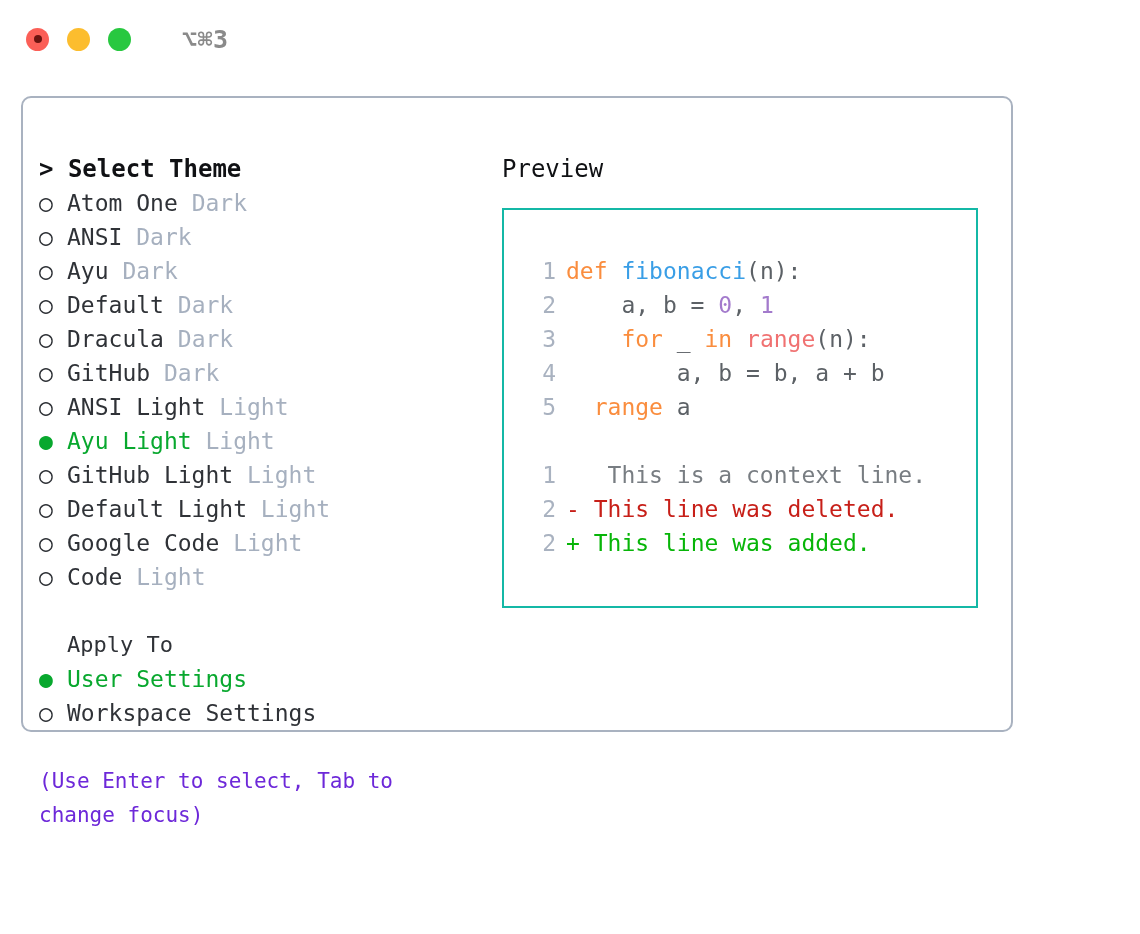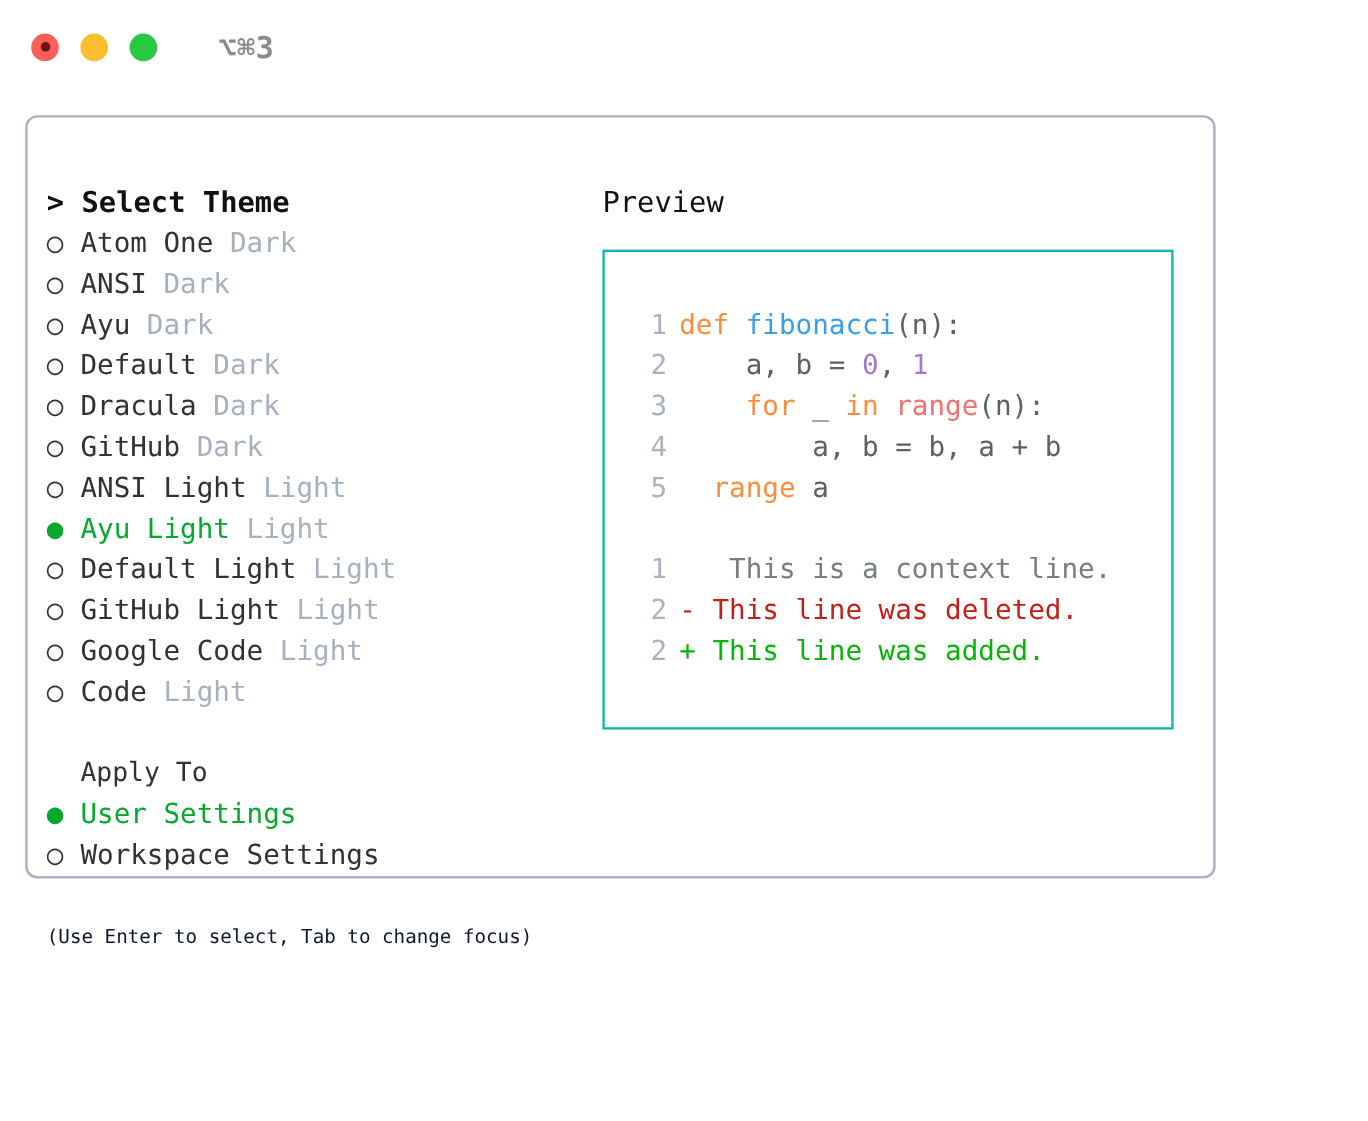--- a/index.html
+++ b/index.html
@@ -129,23 +129,23 @@
   .apply-head {
     font-size: 22px;
     line-height: 34px;
     color: #2f3237;
     white-space: pre;
     padding-left: 28px;
   }
 
   .hint {
     margin-top: 34px;
-    font-size: 16px;
-    line-height: 34px;
-    color: #0f172a;
+    font-size: 21px;
+    line-height: 34px;
+    color: #6d28d9;
     width: 420px;
   }
 
   
   .right-col {
     position: absolute;
     left: 479px;
     top: 54px;
     width: 500px;
   }
@@ -208,22 +208,22 @@
         <div class="section-head">&gt; Select Theme</div>
         <div id="theme-list">
             <div class="opt-row"><span class="marker">○</span><span class="opt-name">Atom One</span><span class="opt-kind"> Dark</span></div>
             <div class="opt-row"><span class="marker">○</span><span class="opt-name">ANSI</span><span class="opt-kind"> Dark</span></div>
             <div class="opt-row"><span class="marker">○</span><span class="opt-name">Ayu</span><span class="opt-kind"> Dark</span></div>
             <div class="opt-row"><span class="marker">○</span><span class="opt-name">Default</span><span class="opt-kind"> Dark</span></div>
             <div class="opt-row"><span class="marker">○</span><span class="opt-name">Dracula</span><span class="opt-kind"> Dark</span></div>
             <div class="opt-row"><span class="marker">○</span><span class="opt-name">GitHub</span><span class="opt-kind"> Dark</span></div>
             <div class="opt-row"><span class="marker">○</span><span class="opt-name">ANSI Light</span><span class="opt-kind"> Light</span></div>
             <div class="opt-row selected"><span class="marker on">●</span><span class="opt-name">Ayu Light</span><span class="opt-kind"> Light</span></div>
+            <div class="opt-row"><span class="marker">○</span><span class="opt-name">GitHub Light</span><span class="opt-kind"> Light</span></div>
             <div class="opt-row"><span class="marker">○</span><span class="opt-name">Default Light</span><span class="opt-kind"> Light</span></div>
-            <div class="opt-row"><span class="marker">○</span><span class="opt-name">GitHub Light</span><span class="opt-kind"> Light</span></div>
             <div class="opt-row"><span class="marker">○</span><span class="opt-name">Google Code</span><span class="opt-kind"> Light</span></div>
             <div class="opt-row"><span class="marker">○</span><span class="opt-name">Code</span><span class="opt-kind"> Light</span></div>
           </div>
 
         <div class="gap-block"></div>
 
         <div class="apply-head">Apply To</div>
         <div id="apply-list">
             <div class="opt-row selected"><span class="marker on">●</span><span class="opt-name">User Settings</span></div>
             <div class="opt-row"><span class="marker">○</span><span class="opt-name">Workspace Settings</span></div>

